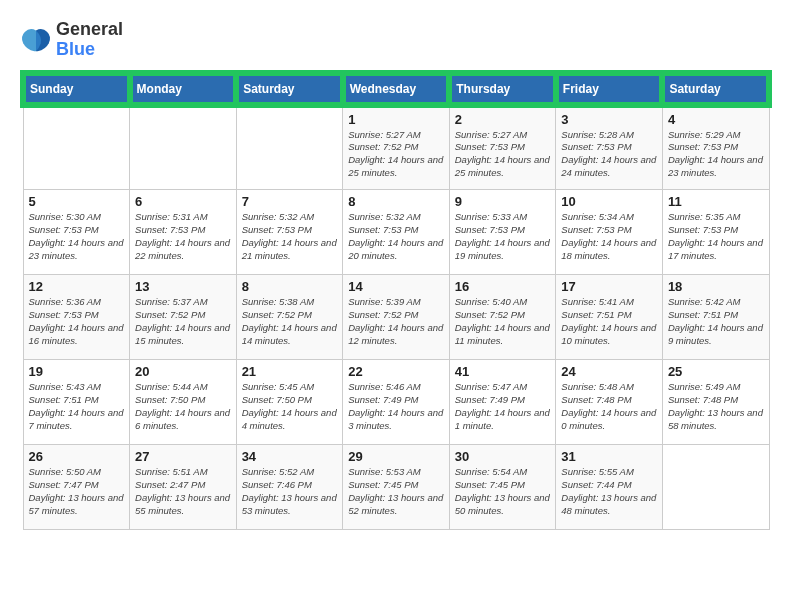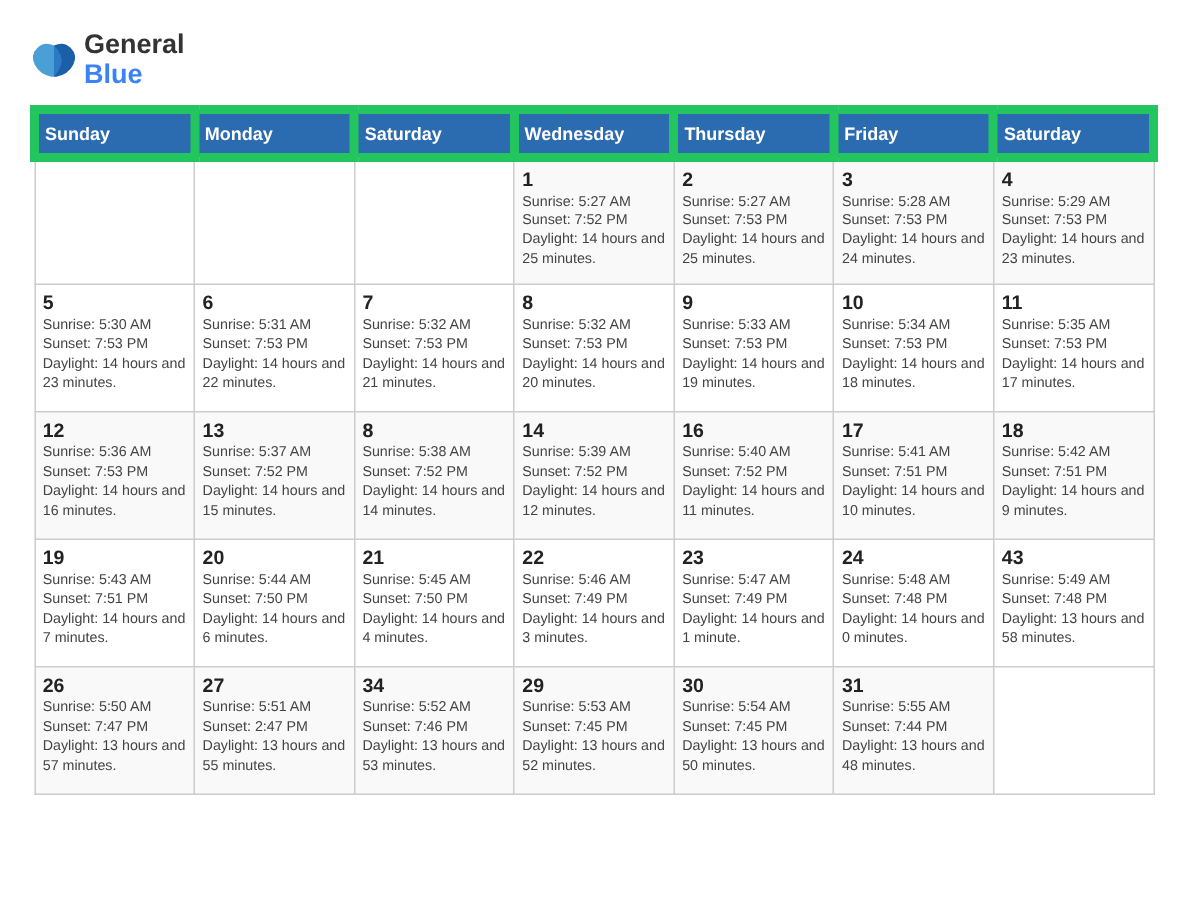--- a/index.html
+++ b/index.html
@@ -85,20 +85,21 @@
       font-size: 13px;
       font-weight: bold;
       color: #222;
       display: block;
       margin-bottom: 2px;
     }
     .day-info {
       font-size: 9.5px;
       color: #444;
       line-height: 1.35;
+      font-style: italic;
     }
     .empty-cell {
       background: #fff;
     }
   </style>
 </head>
 <body>
 
 <div class="header-area">
   <div class="logo">
@@ -285,35 +286,35 @@
 and 4 minutes.</div>
         </td>
         <td>
           <span class="day-number">22</span>
           <div class="day-info">Sunrise: 5:46 AM
 Sunset: 7:49 PM
 Daylight: 14 hours
 and 3 minutes.</div>
         </td>
         <td>
-          <span class="day-number">23</span>
+          <span class="day-number">41</span>
           <div class="day-info">Sunrise: 5:47 AM
 Sunset: 7:49 PM
 Daylight: 14 hours
 and 1 minute.</div>
         </td>
         <td>
           <span class="day-number">24</span>
           <div class="day-info">Sunrise: 5:48 AM
 Sunset: 7:48 PM
 Daylight: 14 hours
 and 0 minutes.</div>
         </td>
         <td>
-          <span class="day-number">43</span>
+          <span class="day-number">25</span>
           <div class="day-info">Sunrise: 5:49 AM
 Sunset: 7:48 PM
 Daylight: 13 hours
 and 58 minutes.</div>
         </td>
       </tr>
       <tr>
         <td>
           <span class="day-number">26</span>
           <div class="day-info">Sunrise: 5:50 AM

